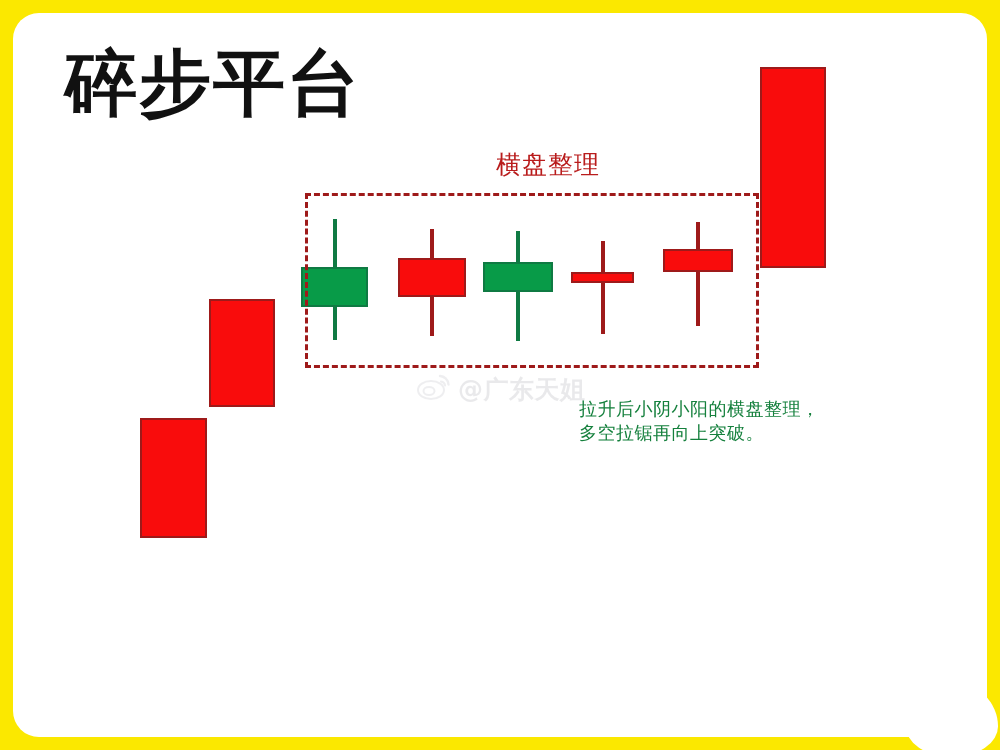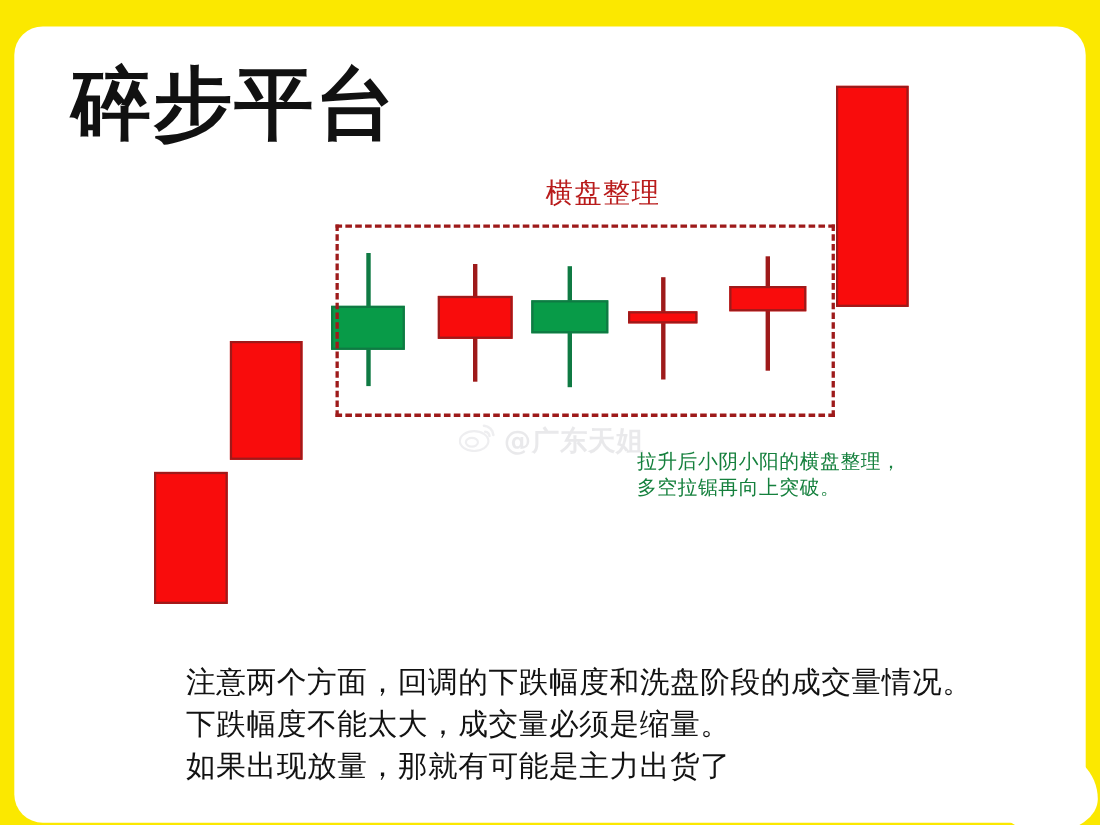--- a/index.html
+++ b/index.html
@@ -11,21 +11,21 @@
   }
   #page{
     position:relative;
     width:1000px;height:750px;
     background:#fbe800;
     overflow:hidden;
   }
   
   #canvas{
     position:absolute;
-    left:13px;top:24px;
+    left:13px;top:13px;
     width:974px;height:724px;
     background:#ffffff;
     border-radius:26px;
     overflow:hidden;
   }
   
   #corner-blob{
     position:absolute;
     right:2px;bottom:-6px;
     width:92px;height:74px;
@@ -172,19 +172,16 @@
           <path d="M23 3 a9 9 0 0 1 8.5 8.5" fill="none" stroke="#c9c9cf" stroke-width="2.4" stroke-linecap="round"></path>
           <path d="M24 8.5 a4.5 4.5 0 0 1 4 4" fill="none" stroke="#c9c9cf" stroke-width="2.2" stroke-linecap="round"></path>
         </svg>
       </span>
       <span class="wm-text">@广东天姐</span>
     </div>
 
     <div id="right-note">拉升后小阴小阳的横盘整理，
 多空拉锯再向上突破。</div>
 
-    <div id="bottom-note">注意两个方面，回调的下跌幅度和洗盘阶段的成交量情况。
-下跌幅度不能太大，成交量必须是缩量。
-如果出现放量，那就有可能是主力出货了</div>
 
   </div>
   <div id="corner-blob"></div>
 </div>
 
 </body></html>

